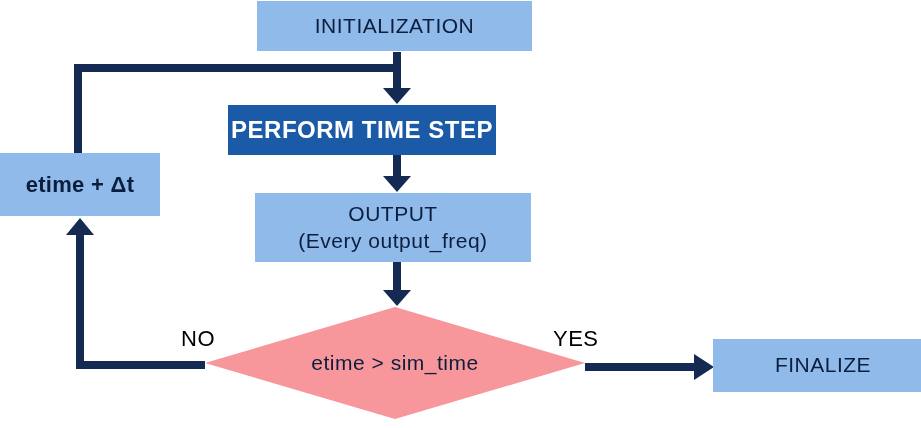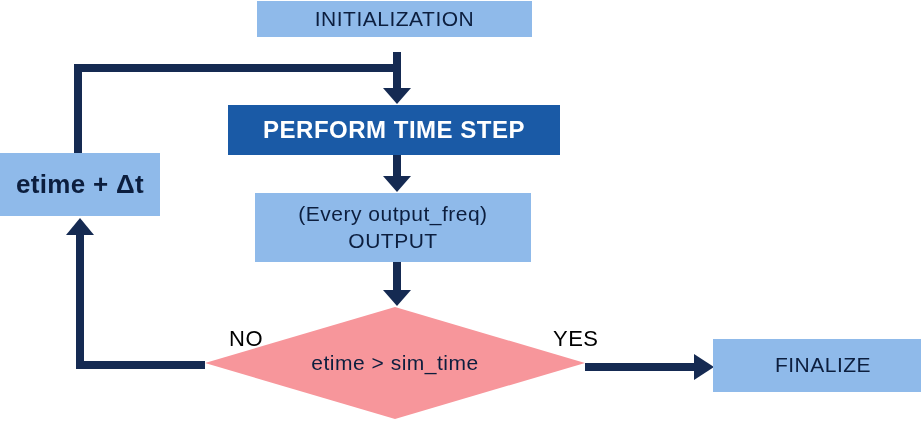--- a/index.html
+++ b/index.html
@@ -39,46 +39,46 @@
   .node{
     position:absolute;
     display:flex;align-items:center;justify-content:center;
     text-align:center;
     color:var(--box-text);
     background:var(--box-fill);
     font-size:21px;
     letter-spacing:0.5px;
     line-height:1.25;
   }
-  .node-init{left:257px;top:1px;width:275px;height:36px;text-align:center;}
+  .node-init{left:257px;top:1px;width:275px;height:50px;text-align:center;}
   .node-step{
-    left:228px;top:105px;width:332px;height:50px;
+    left:228px;top:105px;width:268px;height:50px;
     background:var(--step-fill);
     color:var(--step-text);
     font-weight:700;font-size:24px;letter-spacing:0.5px;
   }
   .node-output{left:255px;top:193px;width:276px;height:69px;flex-direction:column;}
   .node-finalize{left:713px;top:339px;width:204px;height:53px;padding-left:8px;}
   .node-increment{
     left:0;top:153px;width:160px;height:63px;
-    font-weight:700;font-size:26px;letter-spacing:0.3px;
+    font-weight:700;font-size:22px;letter-spacing:0.3px;
   }
   .node-decision{
     left:205px;top:307px;width:380px;height:112px;
     background:var(--diamond-fill);
     clip-path:polygon(50% 0,100% 50%,50% 100%,0 50%);
     align-items:center;
   }
   .edge-label{
     position:absolute;
     color:var(--label-text);
     font-size:22px;
     letter-spacing:0.5px;
   }
-  .label-no{left:181px;top:326px;margin-left:48px;}
+  .label-no{left:181px;top:326px;}
   .label-yes{left:553px;top:326px;}
 </style>
 </head>
 <body>
 
 <div class="canvas">
 
   <svg class="connectors" viewBox="0 0 921 428" xmlns="http://www.w3.org/2000/svg" aria-hidden="true">
 
     <polyline class="edge" points="78,153 78,68 397,68"></polyline>
@@ -101,22 +101,22 @@
 
   <div class="node node-init">
     <span>INITIALIZATION</span>
   </div>
 
   <div class="node node-step">
     <span>PERFORM TIME STEP</span>
   </div>
 
   <div class="node node-output">
+    <span>OUTPUT</span>
     <span>(Every output_freq)</span>
-    <span>OUTPUT</span>
   </div>
 
   <div class="node node-decision">
     <span>etime &gt; sim_time</span>
   </div>
 
   <div class="node node-finalize">
     <span>FINALIZE</span>
   </div>
 

